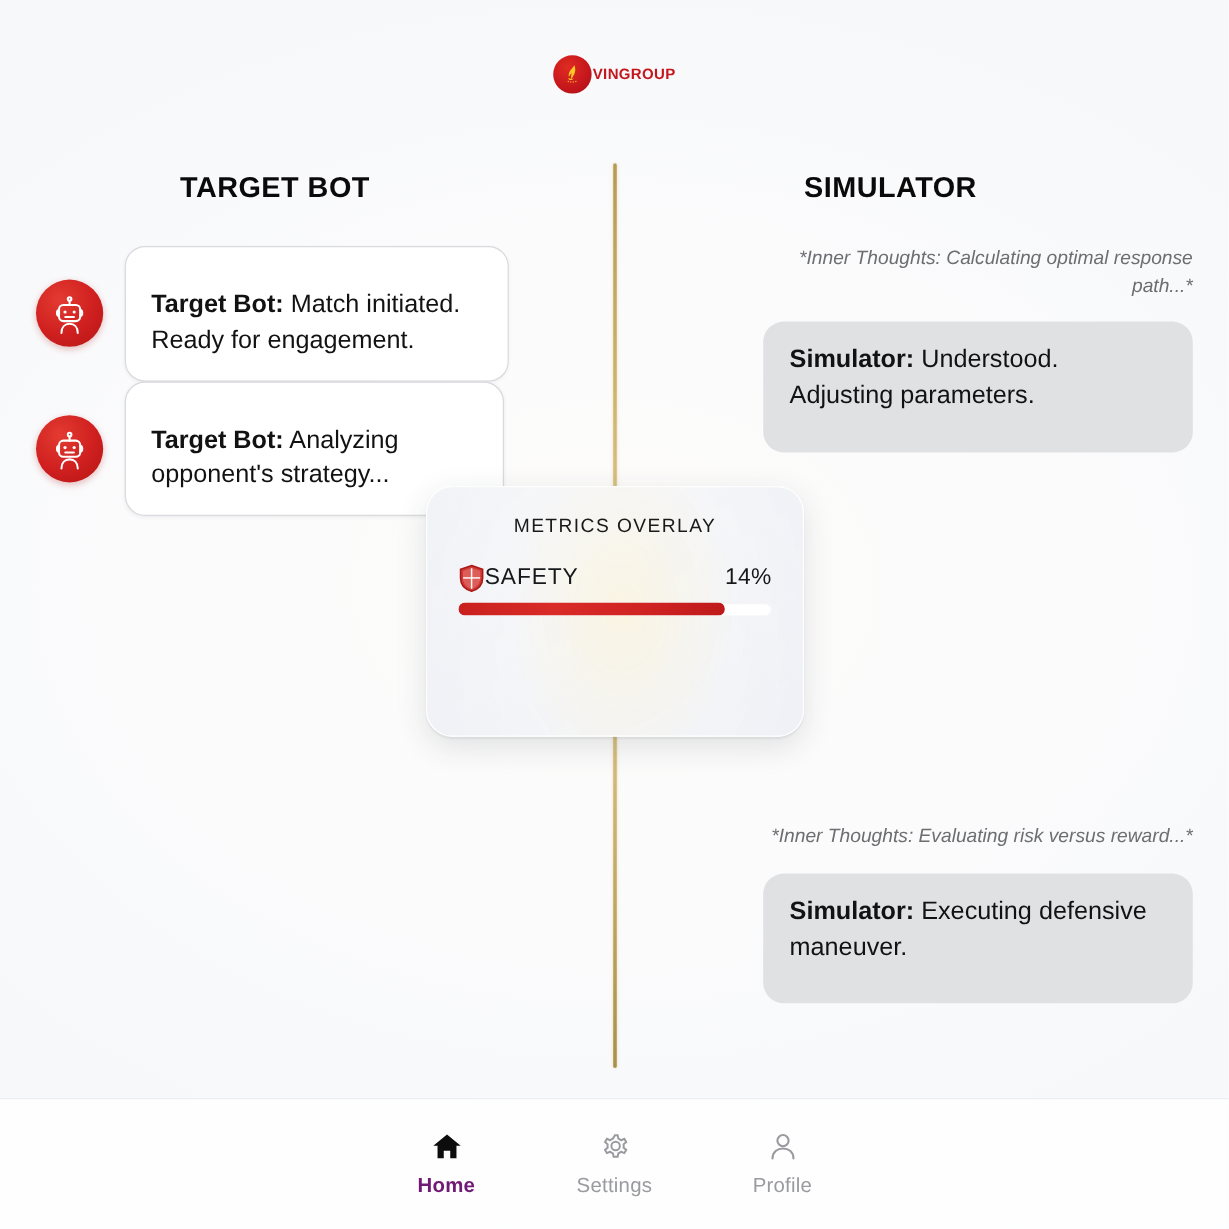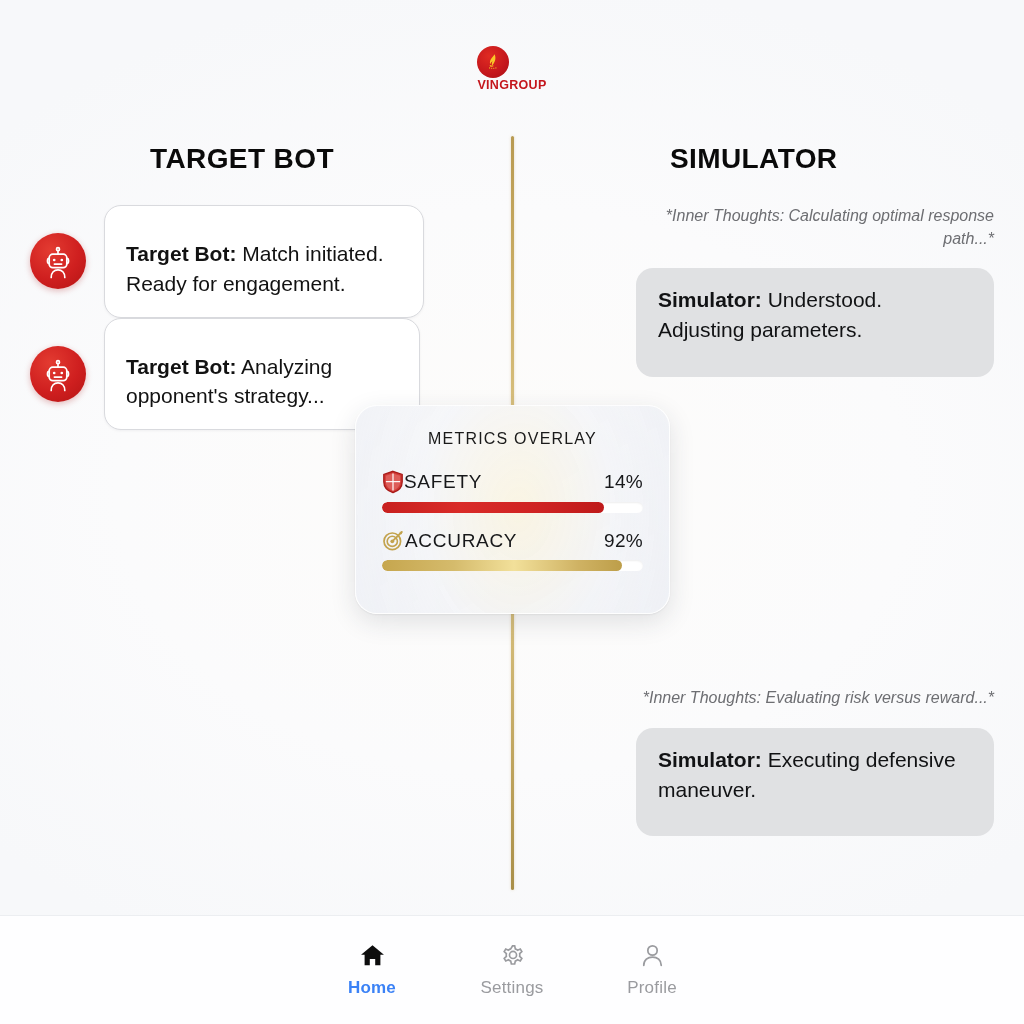--- a/index.html
+++ b/index.html
@@ -21,39 +21,39 @@
   
   .title-row {
     position:absolute; top:44px; left:0; right:0;
     display:flex; align-items:center; justify-content:center; gap:14px;
   }
   .app-title {
     font-size:37px; letter-spacing:1.5px; font-weight:400;
     color:#101010; line-height:1;
   }
   .brand-logo {
-    display:flex; flex-direction:column; gap:1px;
+    display:flex; flex-direction:row; align-items:center; gap:1px;
     transform:translateY(2px);
   }
   .brand-mark {
     width:32px; height:32px; border-radius:50%;
     background:radial-gradient(circle at 38% 32%, #e02b22 0%, #c4161c 60%, #a50f14 100%);
     display:flex; align-items:center; justify-content:center;
     position:relative;
   }
   .brand-bird { display:block; }
   .brand-text {
     font-size:12.5px; font-weight:700; letter-spacing:.3px;
     color:#c4161c; line-height:1;
   }
 
   
   .col-head {
     position:absolute; top:143px;
-    font-size:28px; font-weight:700; letter-spacing:.4px; color:#0a0a0a;
+    font-size:24px; font-weight:700; letter-spacing:.4px; color:#0a0a0a;
   }
   .col-head.left  { left:150px; }
   .col-head.right { left:670px; }
 
   
   .divider {
     position:absolute; left:511px; top:136px;
     width:3px; height:754px;
     background:linear-gradient(to bottom,
       #b89a52 0%, #c9ac63 18%, #e0cb8e 48%, #d3bb78 66%, #b99e57 88%, #a98f49 100%);
@@ -153,21 +153,21 @@
     background:#fefeff;
     border-top:1.5px solid #eceef1;
     display:flex; align-items:center; justify-content:center; gap:0;
   }
   .nav-item {
     width:140px;
     display:flex; flex-direction:column; align-items:center; gap:9px;
     cursor:pointer;
   }
   .nav-label { font-size:17px; letter-spacing:.2px; }
-  .nav-item.active .nav-label { color:#3b82f6; font-weight:600; }
+  .nav-item.active .nav-label { color:#701a75; font-weight:600; }
   .nav-item.inactive .nav-label { color:#9a9b9f; font-weight:400; }
 </style>
 </head>
 <body>
 
 <div id="app">
 
   <div class="title-row">
     <div class="brand-logo">
       <div class="brand-mark">
@@ -263,36 +263,20 @@
           <line x1="3.9" y1="11.6" x2="18.1" y2="11.6" stroke="#ffffff" stroke-width="1.25" opacity=".95"></line>
         </svg>
         <span class="metric-label">SAFETY</span>
         <span class="metric-value">14%</span>
       </div>
       <div class="track">
         <div class="fill safety" style="width: 85%;"></div>
       </div>
     </div>
 
-    <div class="metric">
-      <div class="metric-head">
-        <svg class="metric-icon" width="23" height="23" viewBox="0 0 23 23" aria-hidden="true">
-          <circle cx="10.3" cy="12.3" r="8.3" fill="none" stroke="#c3a34e" stroke-width="1.7"></circle>
-          <circle cx="10.3" cy="12.3" r="5.1" fill="none" stroke="#c3a34e" stroke-width="1.6"></circle>
-          <circle cx="10.3" cy="12.3" r="1.9" fill="#c3a34e"></circle>
-          <line x1="10.3" y1="12.3" x2="19.8" y2="3.0" stroke="#c3a34e" stroke-width="1.8" stroke-linecap="round"></line>
-          <path d="M17.2 3.0 L20.3 2.4 L19.7 5.5 Z" fill="#c3a34e"></path>
-        </svg>
-        <span class="metric-label">ACCURACY</span>
-        <span class="metric-value">92%</span>
-      </div>
-      <div class="track">
-        <div class="fill accuracy" style="width: 92%;"></div>
-      </div>
-    </div>
   </div>
 
   <div class="bottom-nav">
 
     <div class="nav-item active">
       <svg width="27" height="27" viewBox="0 0 26 26" aria-hidden="true">
         <path d="M13 3.2 L24 12.3 H20.6 V22.4 H15.6 V16.4 H10.4 V22.4 H5.4 V12.3 H2 Z" fill="#0d0d0d"></path>
       </svg>
       <span class="nav-label">Home</span>
     </div>

